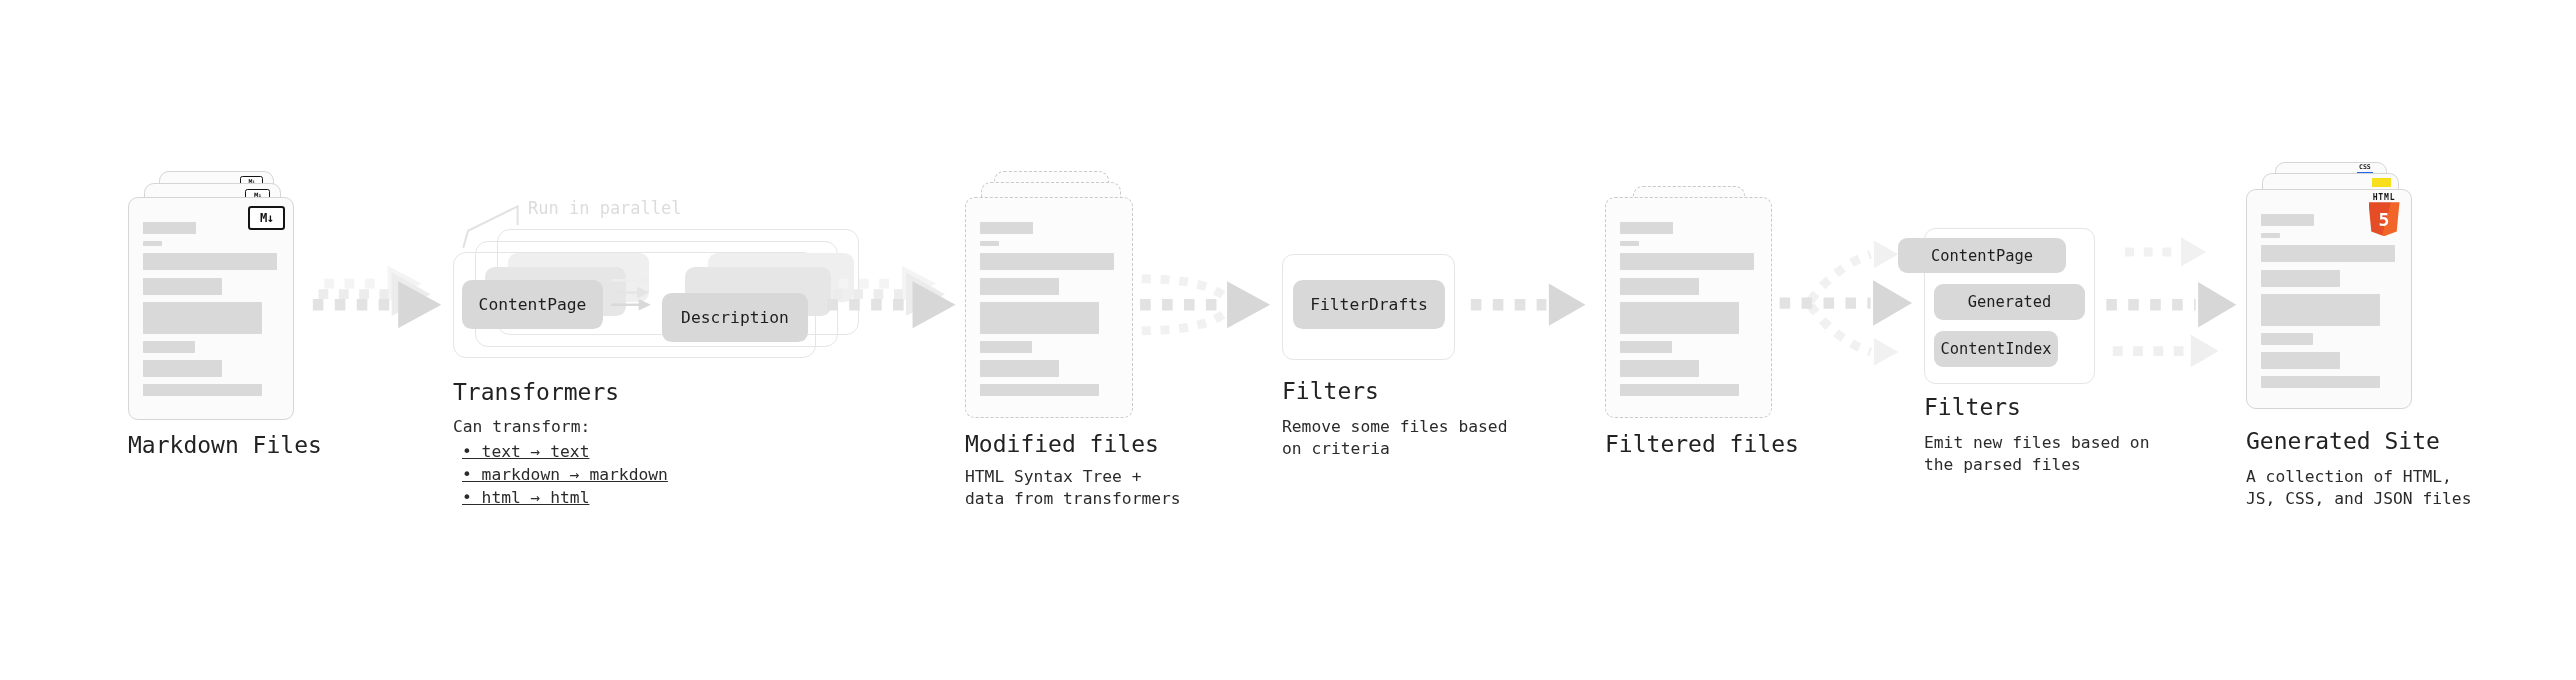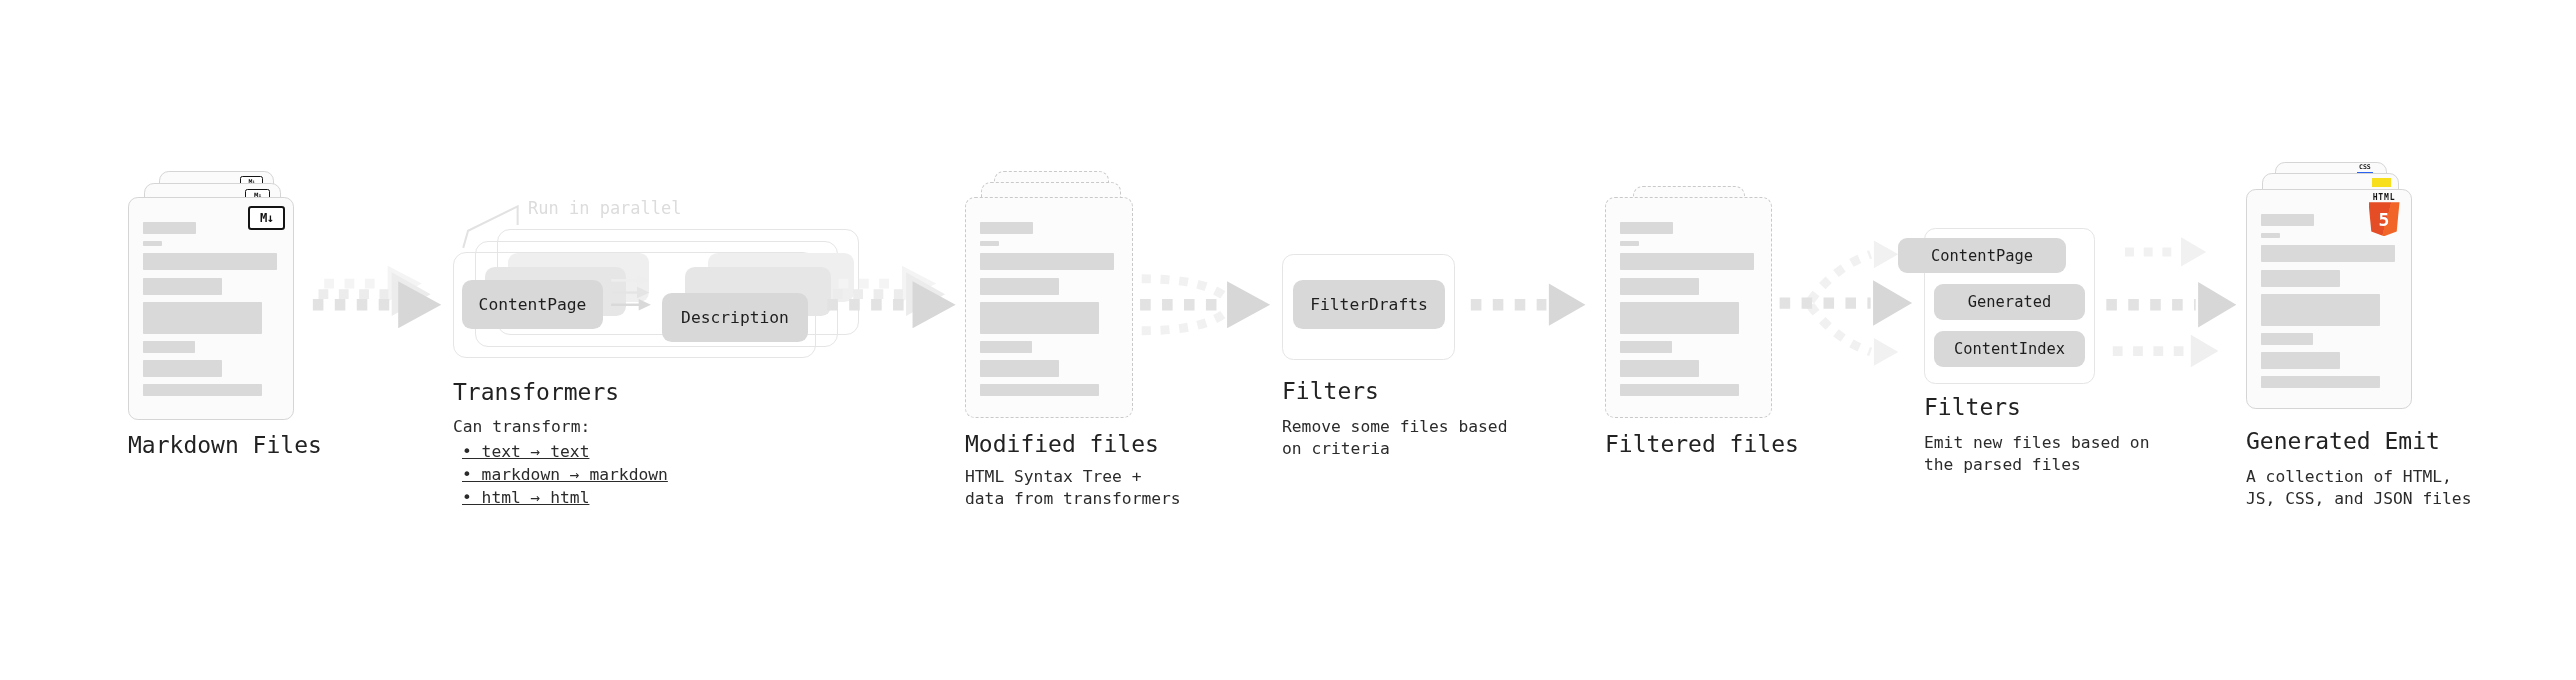--- a/index.html
+++ b/index.html
@@ -153,21 +153,21 @@
         <div class="bar b8"></div>
       </div>
     </div>
     <div class="stage-title" style="left:1605px;top:431px;">Filtered files</div>
   </div>
 
   <div>
     <div class="group-box" style="left:1924px;top:228px;width:171px;height:156px;"></div>
     <div class="pill em" style="left:1898px;top:238px;width:168px;height:35px;">ContentPage</div>
     <div class="pill em" style="left:1934px;top:284px;width:151px;height:36px;">Generated</div>
-    <div class="pill em" style="left:1934px;top:331px;width:151px;height:36px;">ContentIndex</div>
+    <div class="pill em" style="left:1934px;top:331px;width:124px;height:36px;">ContentIndex</div>
     <div class="stage-title" style="left:1924px;top:394px;">Filters</div>
     <div class="stage-sub" style="left:1924px;top:432px;">Emit new files based on
 the parsed files</div>
   </div>
 
   <div>
     <div class="card" style="left:2275px;top:162px;width:112px;height:57px;">
       <div class="css-badge">
         <div class="css-word">CSS</div>
         <div class="css-bar"></div>
@@ -185,21 +185,21 @@
         <div class="bar b1"></div>
         <div class="bar b2"></div>
         <div class="bar b3"></div>
         <div class="bar b4"></div>
         <div class="bar b5"></div>
         <div class="bar b6"></div>
         <div class="bar b7"></div>
         <div class="bar b8"></div>
       </div>
     </div>
-    <div class="stage-title" style="left:2246px;top:428px;">Generated Emit</div>
+    <div class="stage-title" style="left:2246px;top:428px;">Generated Site</div>
     <div class="stage-sub" style="left:2246px;top:466px;">A collection of HTML,
 JS, CSS, and JSON files</div>
   </div>
 
   <svg class="overlay" width="2576" height="681" viewBox="0 0 3170 838">
     <defs>
       <g id="gStackArrow">
         <line class="ar-echo2" x1="14" y1="-26" x2="88" y2="-26"></line>
         <polygon class="ar-echo2-head" points="92,-48 134,-26 92,-4"></polygon>
         <line class="ar-echo" x1="7" y1="-13" x2="93" y2="-13"></line>

